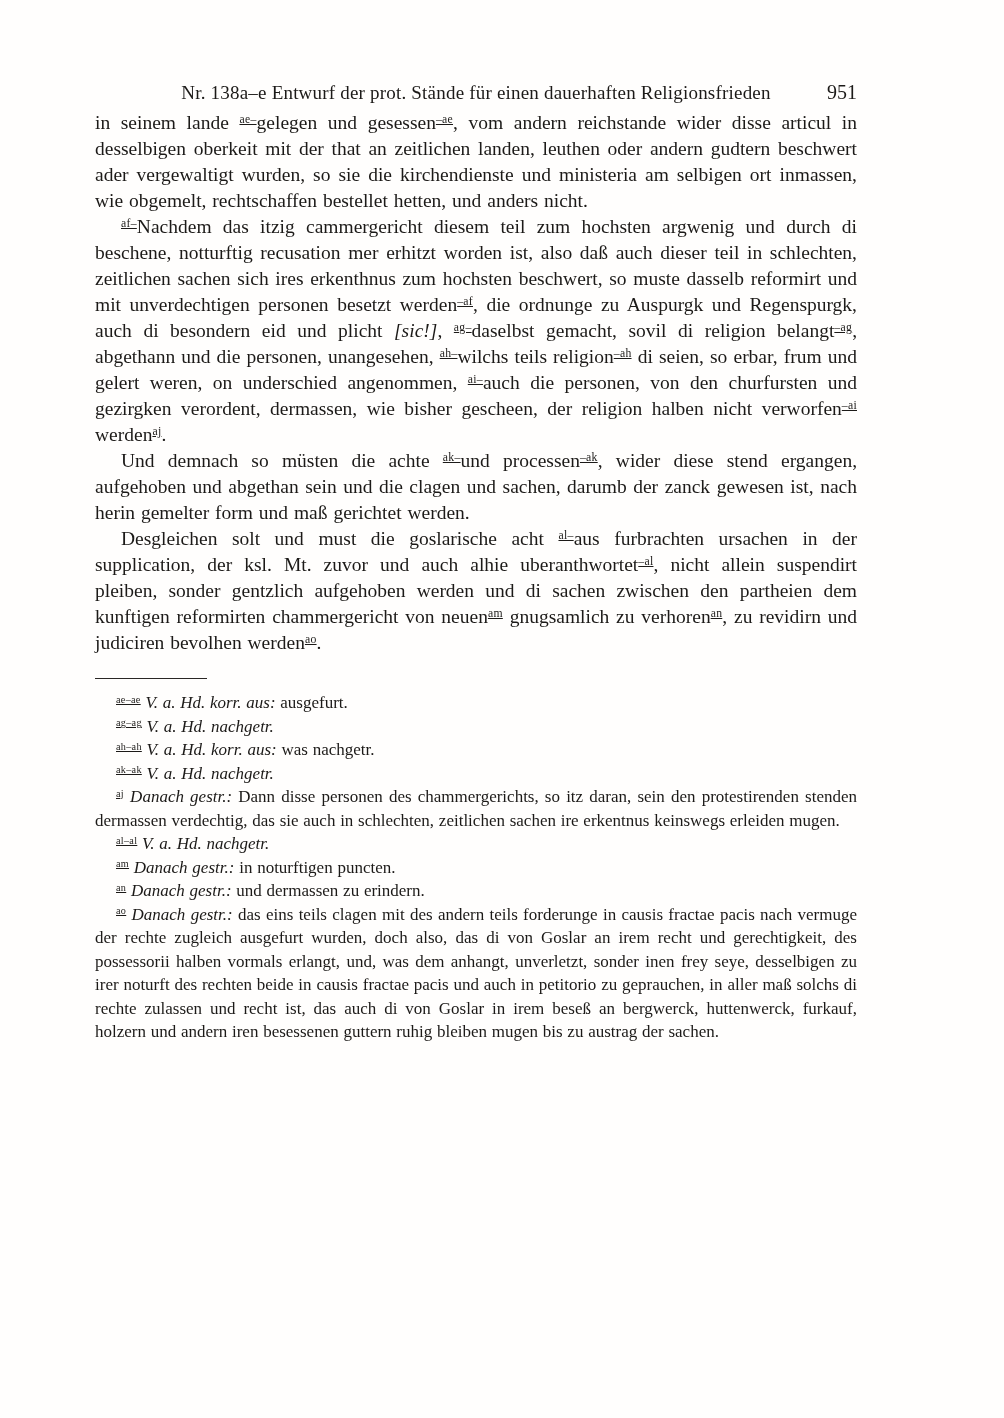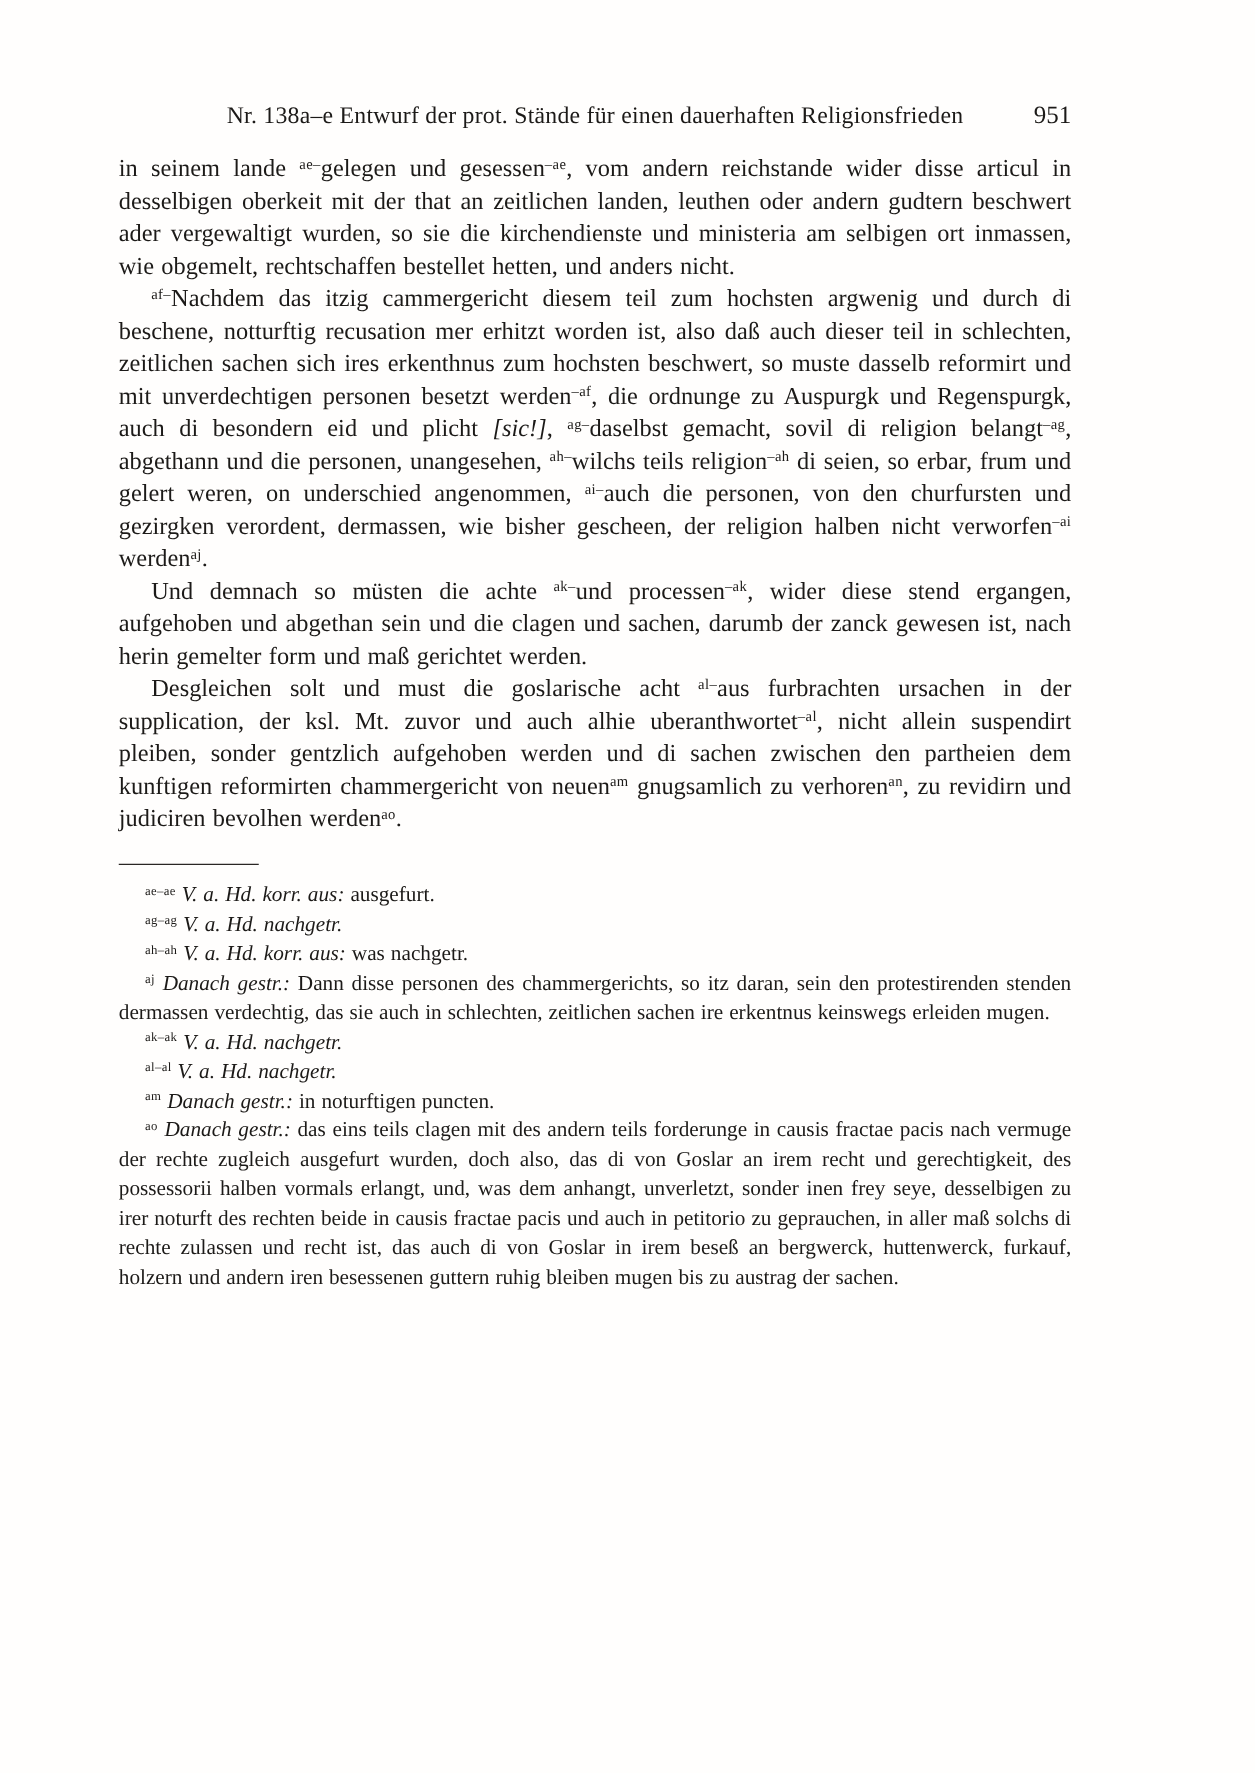--- a/index.html
+++ b/index.html
@@ -15,21 +15,21 @@
   }
   .content {
     position: absolute;
     left: 95px;
     top: 82px;
     width: 762px;
   }
   .page-header {
     position: relative;
     height: 24px;
-    margin-bottom: 17px;
+    margin-bottom: 4px;
     font-size: 19px;
   }
   .running-title {
     display: block;
     text-align: center;
     letter-spacing: 0.2px;
   }
   .page-number {
     position: absolute;
     right: 0;
@@ -43,20 +43,21 @@
     word-spacing: 1px;
   }
   .body-text p.indent { text-indent: 26px; }
   sup.note-ref {
     font-size: 0.6em;
     line-height: 0;
     vertical-align: baseline;
     position: relative;
     top: -0.5em;
     letter-spacing: 0.3px;
+    text-decoration: underline;
   }
   em { }
   .footnote-rule {
     width: 112px;
     height: 0;
     border-top: 1.5px solid #2a2725;
     margin: 22px 0 12px 0;
   }
   .footnotes p.footnote {
     font-size: 17px;
@@ -85,21 +86,22 @@
         <p class="indent"><span>Desgleichen solt und must die goslarische acht </span><sup class="note-ref">al–</sup><span>aus furbrachten ursachen in der supplication, der ksl. Mt. zuvor und auch alhie uberanthwortet</span><sup class="note-ref">–al</sup><span>, nicht allein suspendirt pleiben, sonder gentzlich aufgehoben werden und di sachen zwischen den partheien dem kunftigen reformirten chammergericht von neuen</span><sup class="note-ref">am</sup><span> gnugsamlich zu verhoren</span><sup class="note-ref">an</sup><span>, zu revidirn und judiciren bevolhen werden</span><sup class="note-ref">ao</sup><span>.</span></p>
       </main>
 
     <div class="footnote-rule"></div>
 
     <section class="footnotes">
 
     <p class="footnote"><sup class="note-ref">ae–ae</sup> <em>V. a. Hd. korr. aus:</em><span> ausgefurt.</span></p>
         <p class="footnote"><sup class="note-ref">ag–ag</sup> <em>V. a. Hd. nachgetr.</em></p>
         <p class="footnote"><sup class="note-ref">ah–ah</sup> <em>V. a. Hd. korr. aus:</em><span> was nachgetr.</span></p>
+        <p class="footnote"><sup class="note-ref">ak–ak</sup> <em>V. a. Hd. nachgetr.</em></p>
         <p class="footnote"><sup class="note-ref">aj</sup> <em>Danach gestr.:</em><span> Dann disse personen des chammergerichts, so itz daran, sein den protestirenden stenden dermassen verdechtig, das sie auch in schlechten, zeitlichen sachen ire erkentnus keinswegs erleiden mugen.</span></p>
-        <p class="footnote"><sup class="note-ref">ak–ak</sup> <em>V. a. Hd. nachgetr.</em></p>
         <p class="footnote"><sup class="note-ref">al–al</sup> <em>V. a. Hd. nachgetr.</em></p>
         <p class="footnote"><sup class="note-ref">am</sup> <em>Danach gestr.:</em><span> in noturftigen puncten.</span></p>
+        <p class="footnote"><sup class="note-ref">an</sup> <em>Danach gestr.:</em><span> und dermassen zu erindern.</span></p>
         <p class="footnote"><sup class="note-ref">ao</sup> <em>Danach gestr.:</em><span> das eins teils clagen mit des andern teils forderunge in causis fractae pacis nach vermuge der rechte zugleich ausgefurt wurden, doch also, das di von Goslar an irem recht und gerechtigkeit, des possessorii halben vormals erlangt, und, was dem anhangt, unverletzt, sonder inen frey seye, desselbigen zu irer noturft des rechten beide in causis fractae pacis und auch in petitorio zu geprauchen, in aller maß solchs di rechte zulassen und recht ist, das auch di von Goslar in irem beseß an bergwerck, huttenwerck, furkauf, holzern und andern iren besessenen guttern ruhig bleiben mugen bis zu austrag der sachen.</span></p>
       </section>
 
   </div>
 </div>
 
 </body></html>

